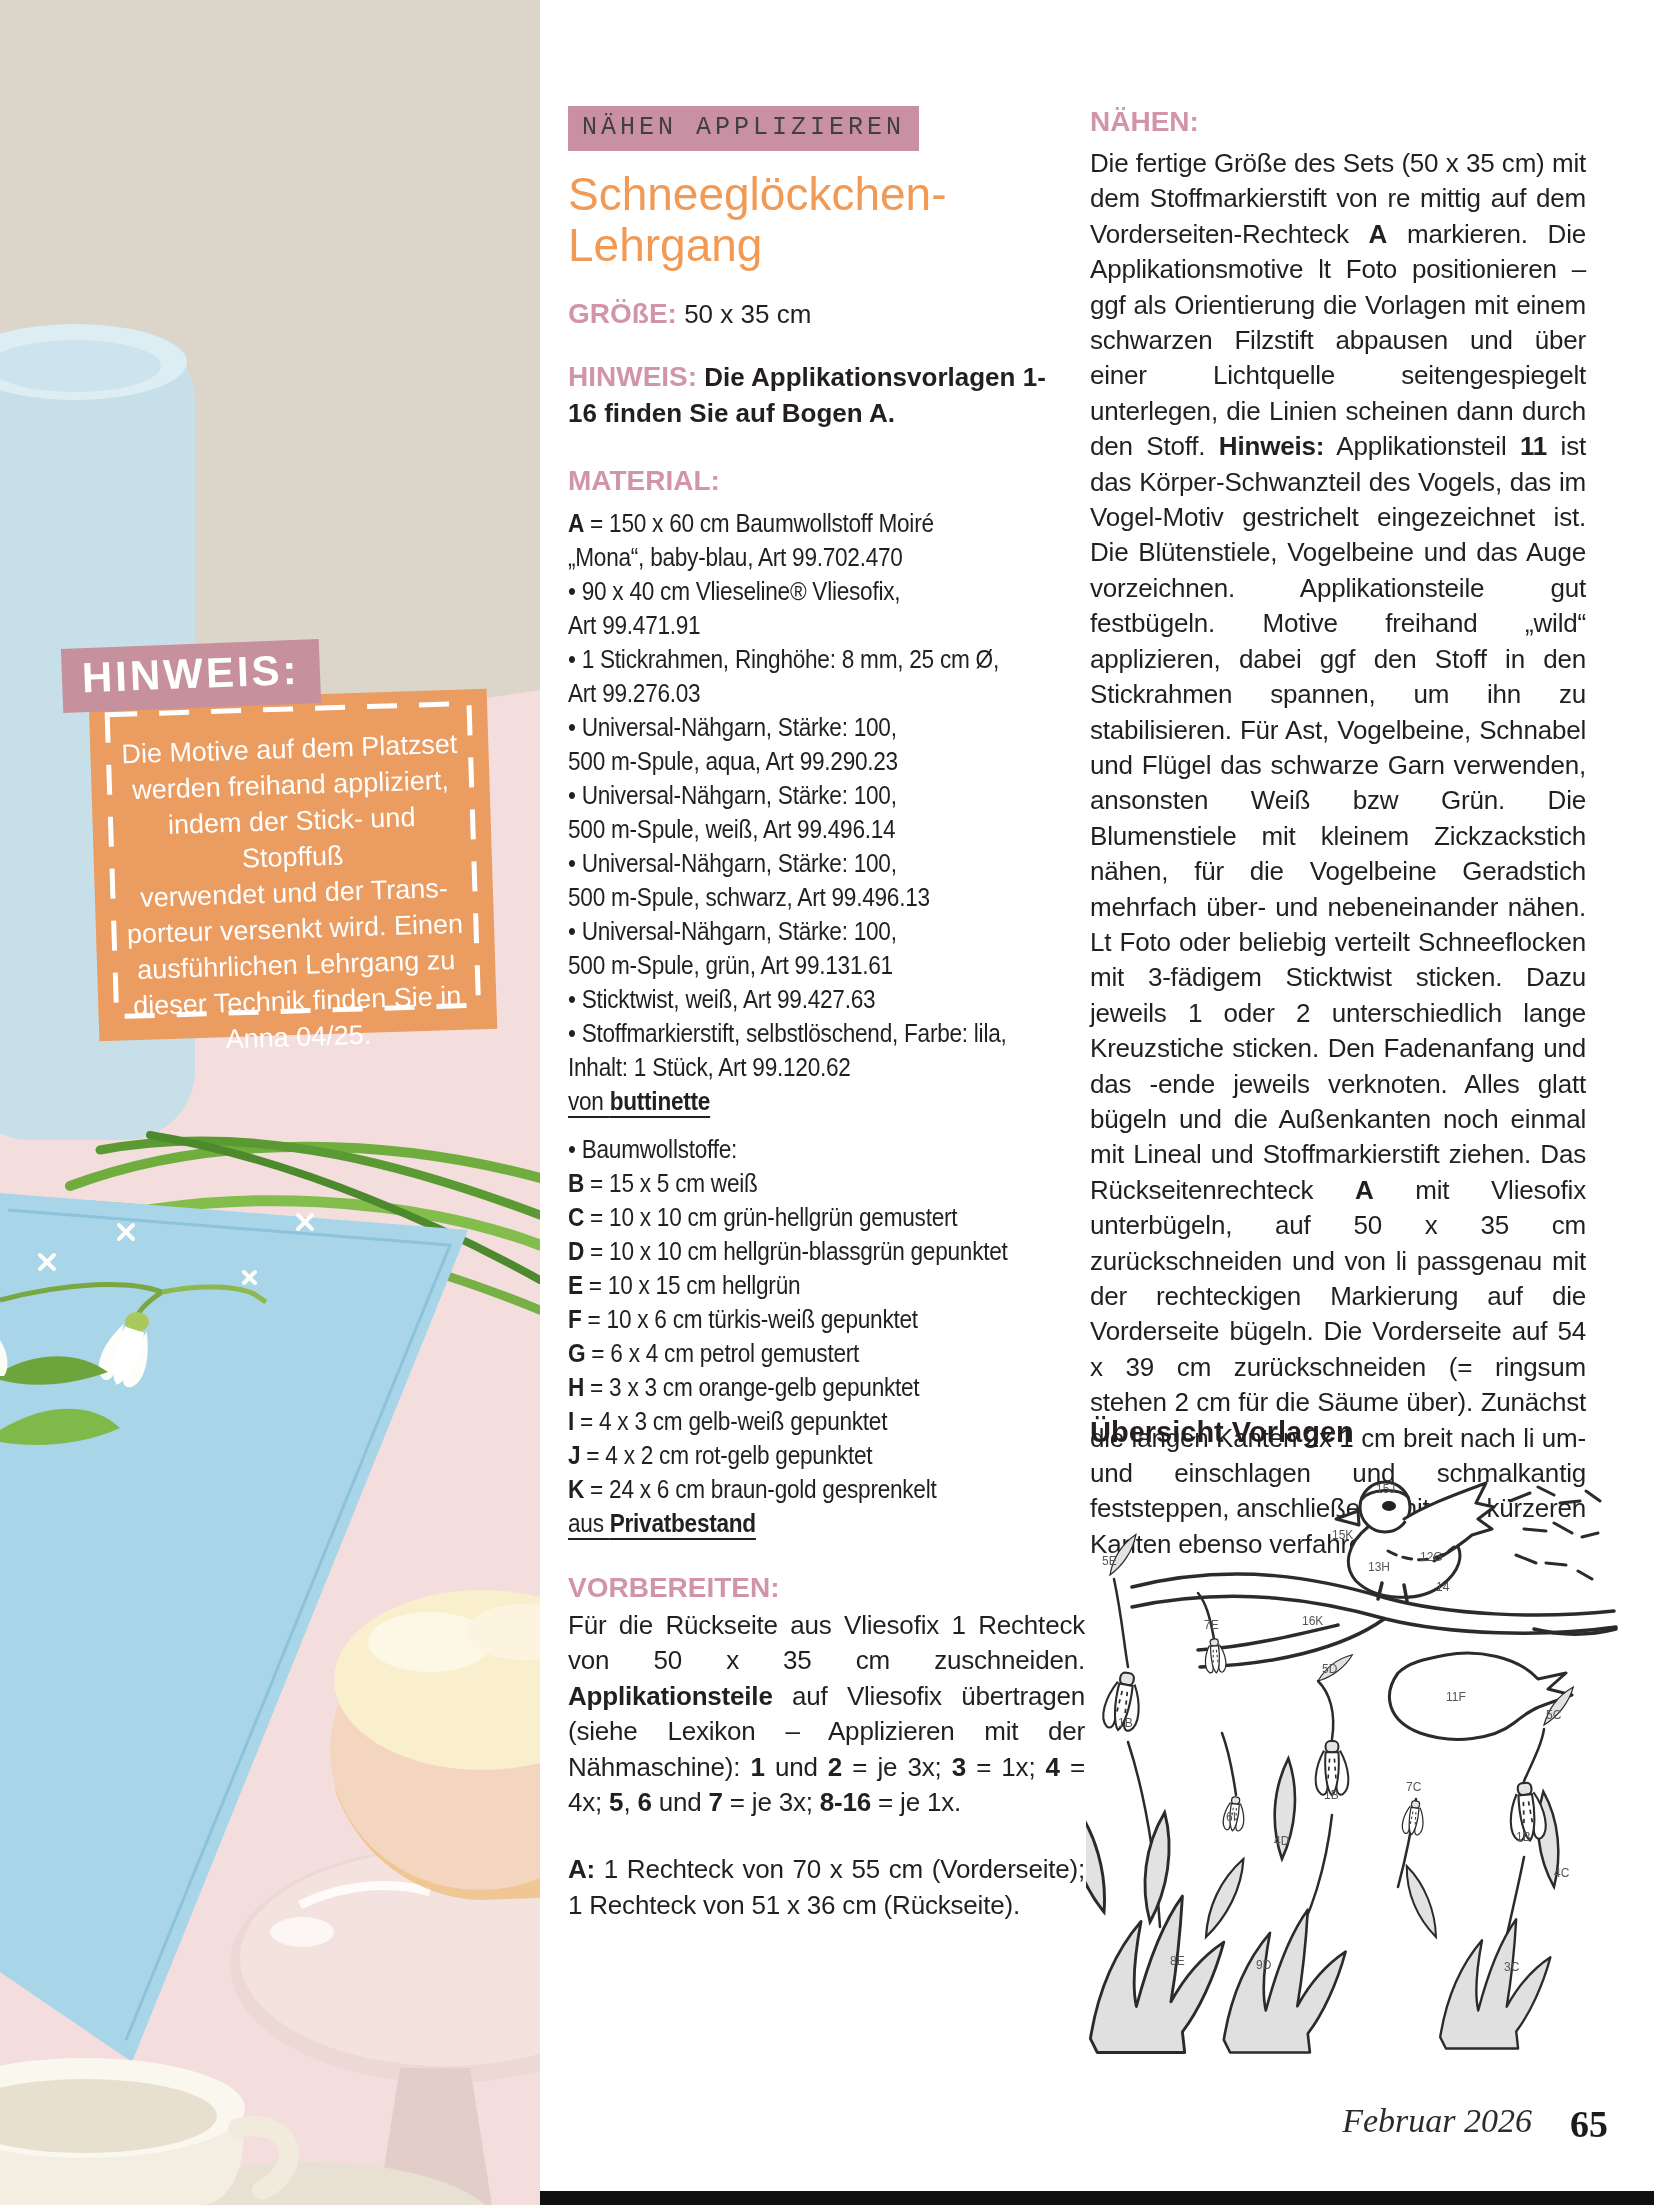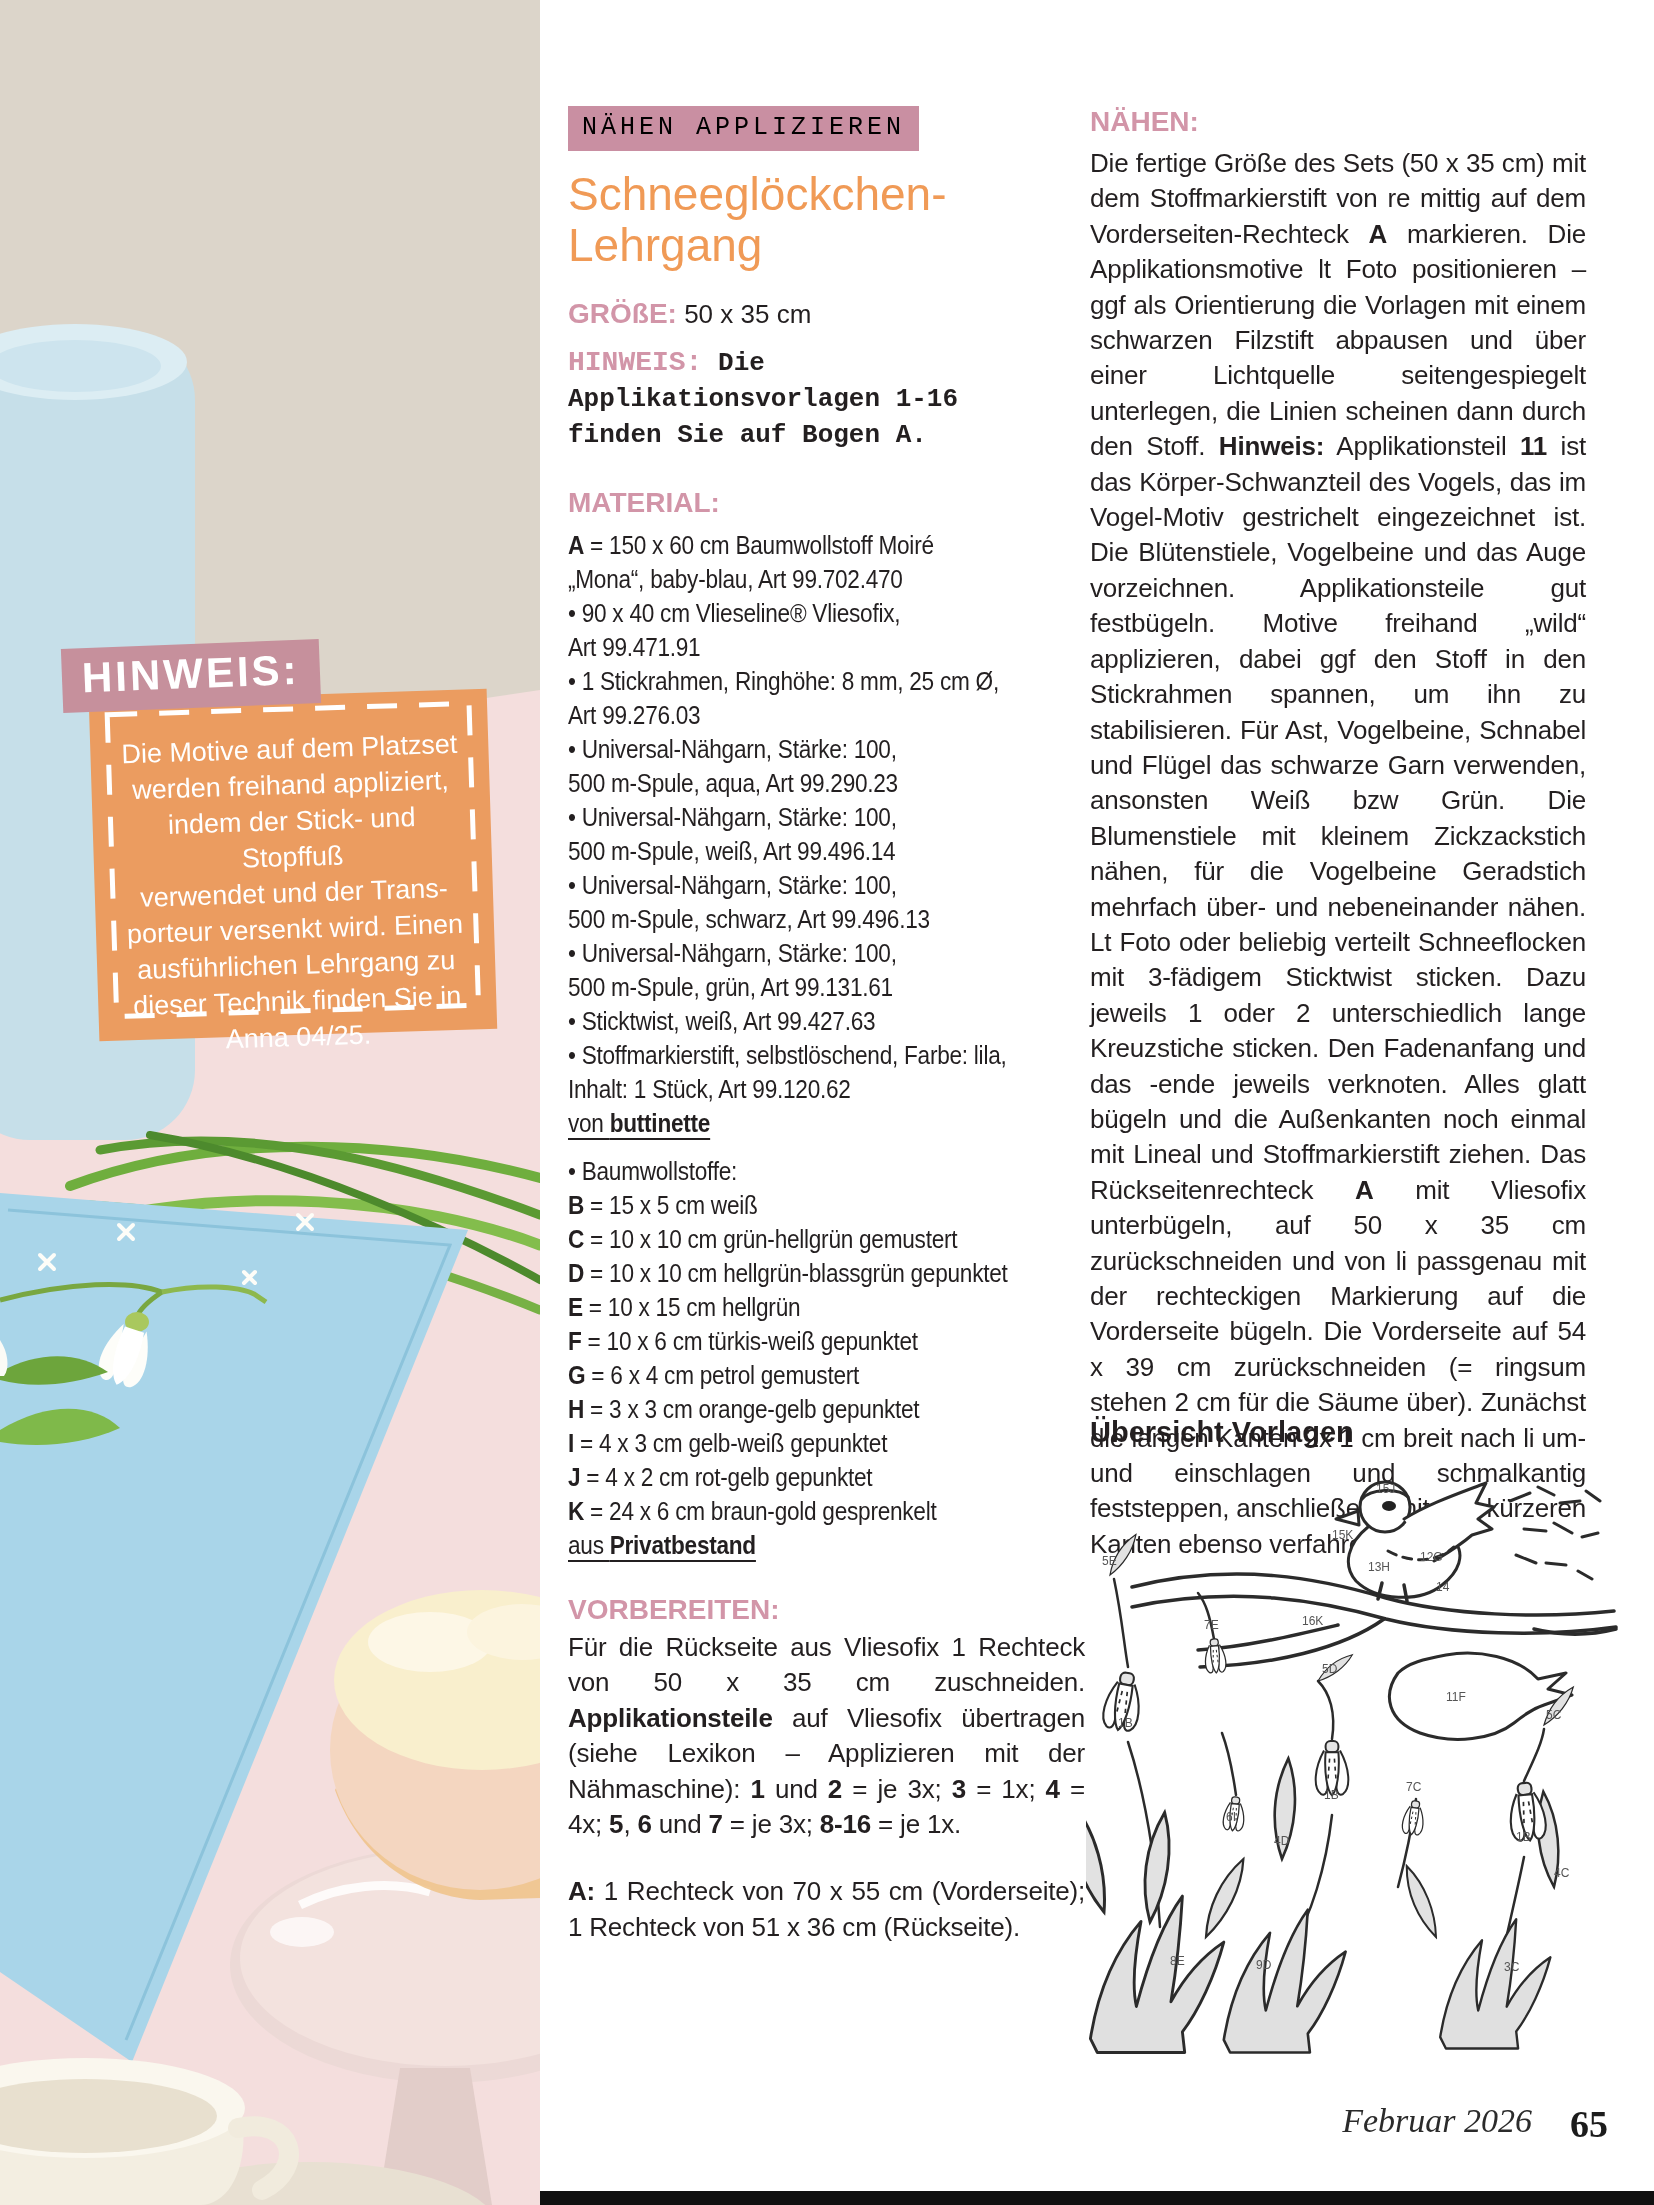--- a/index.html
+++ b/index.html
@@ -13,29 +13,29 @@
       background:#c6909c;color:#fff;font-weight:700;font-size:42px;letter-spacing:3px;
       padding:6px 20px 10px;z-index:3;}
   .hinweis-box{position:absolute;left:94px;top:695px;width:398px;height:340px;
       background:#eb9c60;transform:rotate(-1.8deg);z-index:2;}
   .hinweis-box svg{position:absolute;left:0;top:0;width:100%;height:100%;}
   .hinweis-box .txt{position:absolute;left:30px;top:36px;width:338px;color:#fff;
       font-size:27px;line-height:36px;text-align:center;white-space:pre-line;}
   
   .col-mid{position:absolute;left:568px;top:106px;width:517px;}
   .col-right{position:absolute;left:1090px;top:106px;width:496px;}
-  .chip{display:inline-block;background:#c98fa2;color:#000000;
+  .chip{display:inline-block;background:#c98fa2;color:#404040;
       font-family:"Liberation Mono",monospace;font-size:25px;letter-spacing:4px;
       padding:7px 14px 9px;margin-bottom:10px;}
   .title{color:#f09a56;font-size:46px;line-height:51px;font-weight:400;
       white-space:pre-line;margin:8px 0 26px;}
   .plabel{color:#d295a8;font-weight:700;font-size:28px;}
   .line{font-size:26px;line-height:34px;}
   .sizeline{margin-bottom:0;}
-  .note{font-weight:700;font-size:26px;line-height:36px;margin-top:14px;width:480px;font-family:Liberation Mono, monospace;}
+  .note{font-weight:700;font-size:26px;line-height:36px;margin-top:28px;width:480px;}
   .mlabel{margin-top:34px;margin-bottom:9px;}
   .squeeze{transform:scaleX(.87);transform-origin:0 0;}
   .mat-line{font-size:26px;line-height:34px;letter-spacing:-.3px;white-space:nowrap;}
   .part2{margin-top:14px;}
   u{text-decoration-thickness:2px;text-underline-offset:6px;}
   .para{font-size:26px;line-height:35.4px;letter-spacing:-.2px;text-align:justify;margin:0;}
   .sect{margin-top:32px;}
   .vlabel{display:block;margin-bottom:4px;}
   .naehen-para{margin-top:8px;}
   

